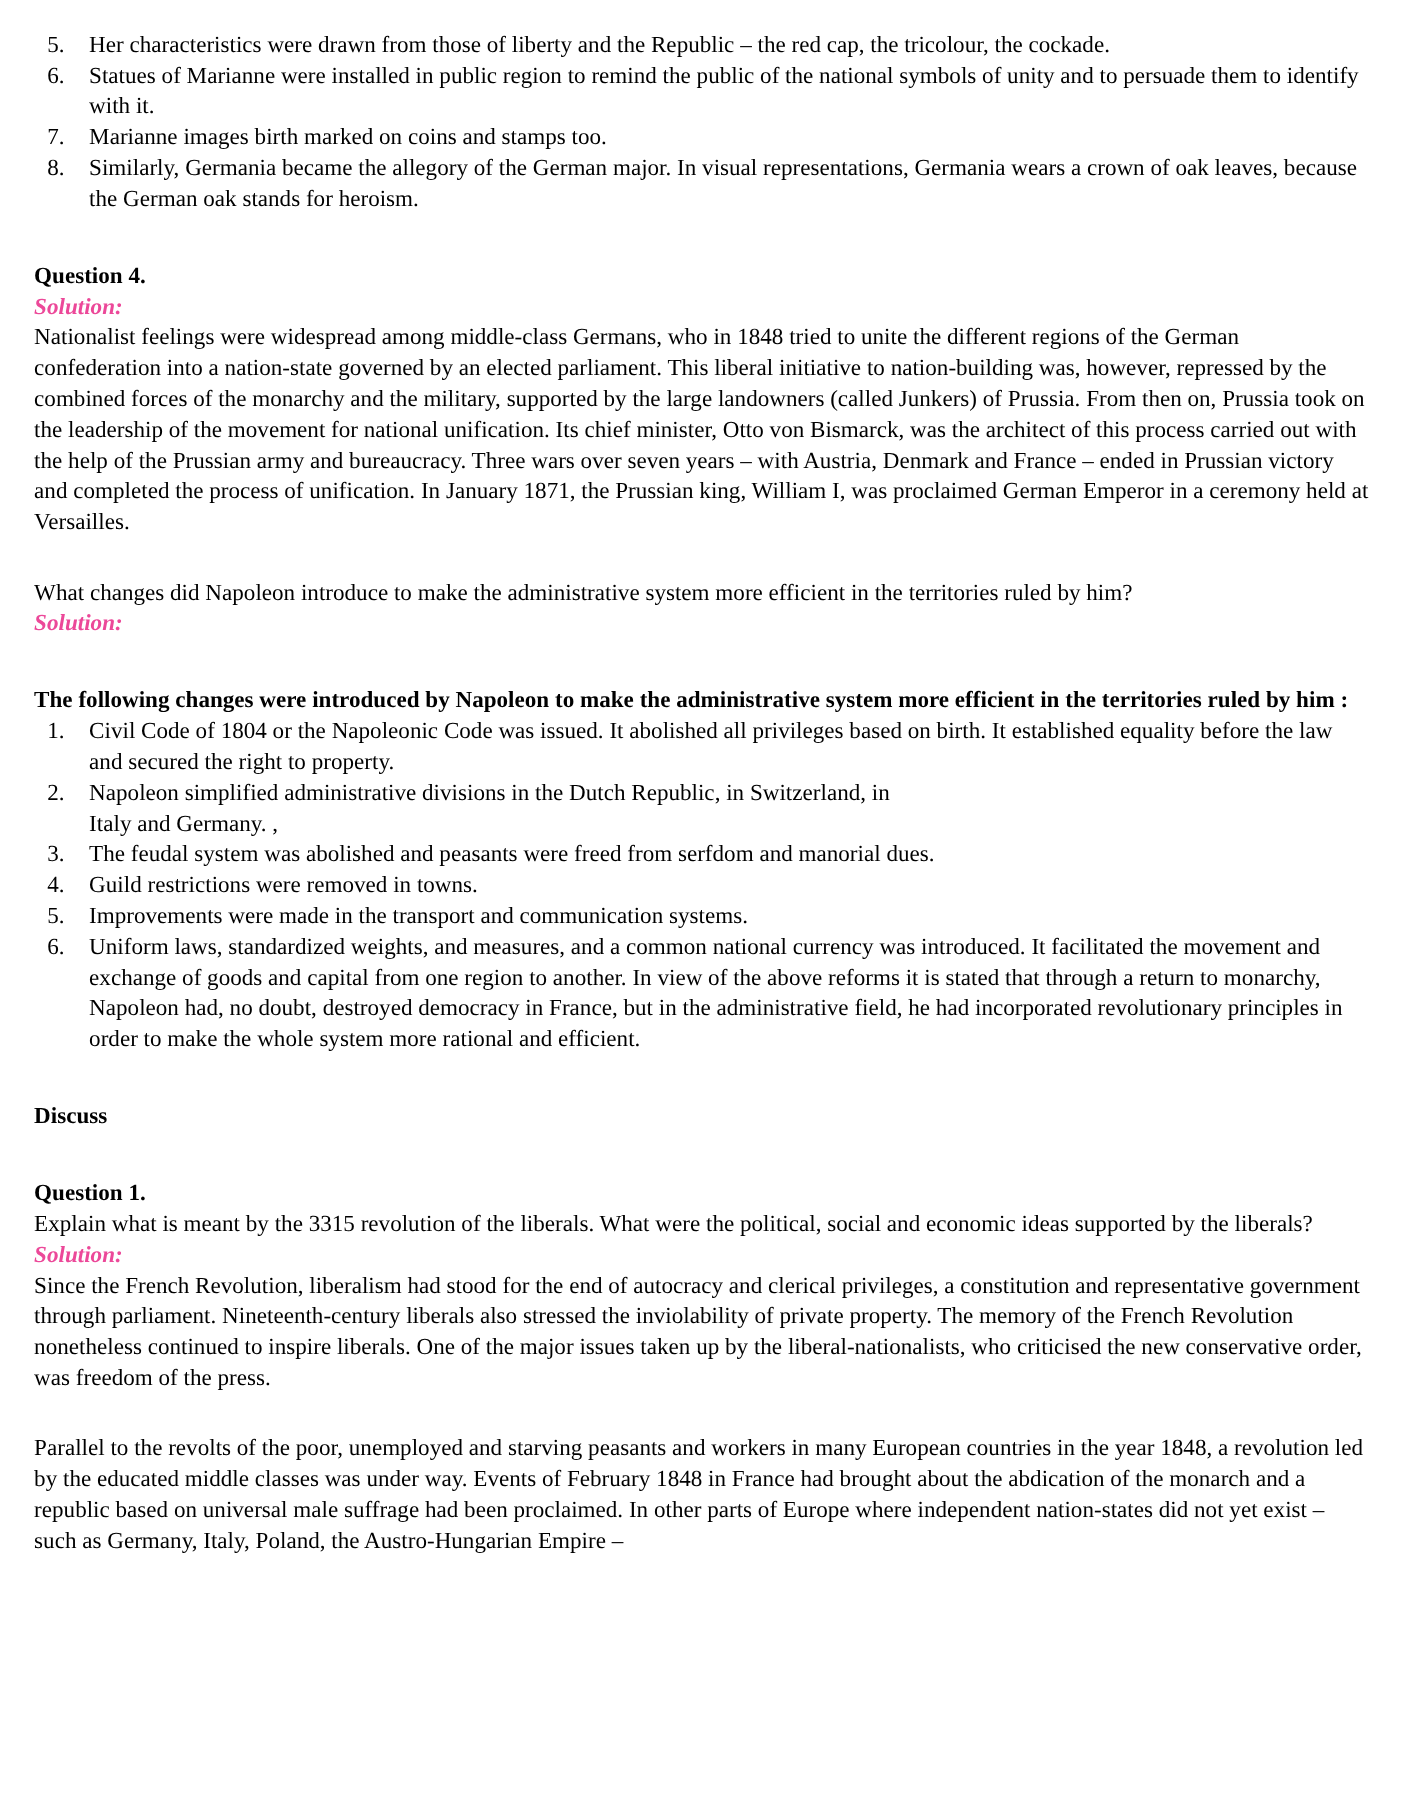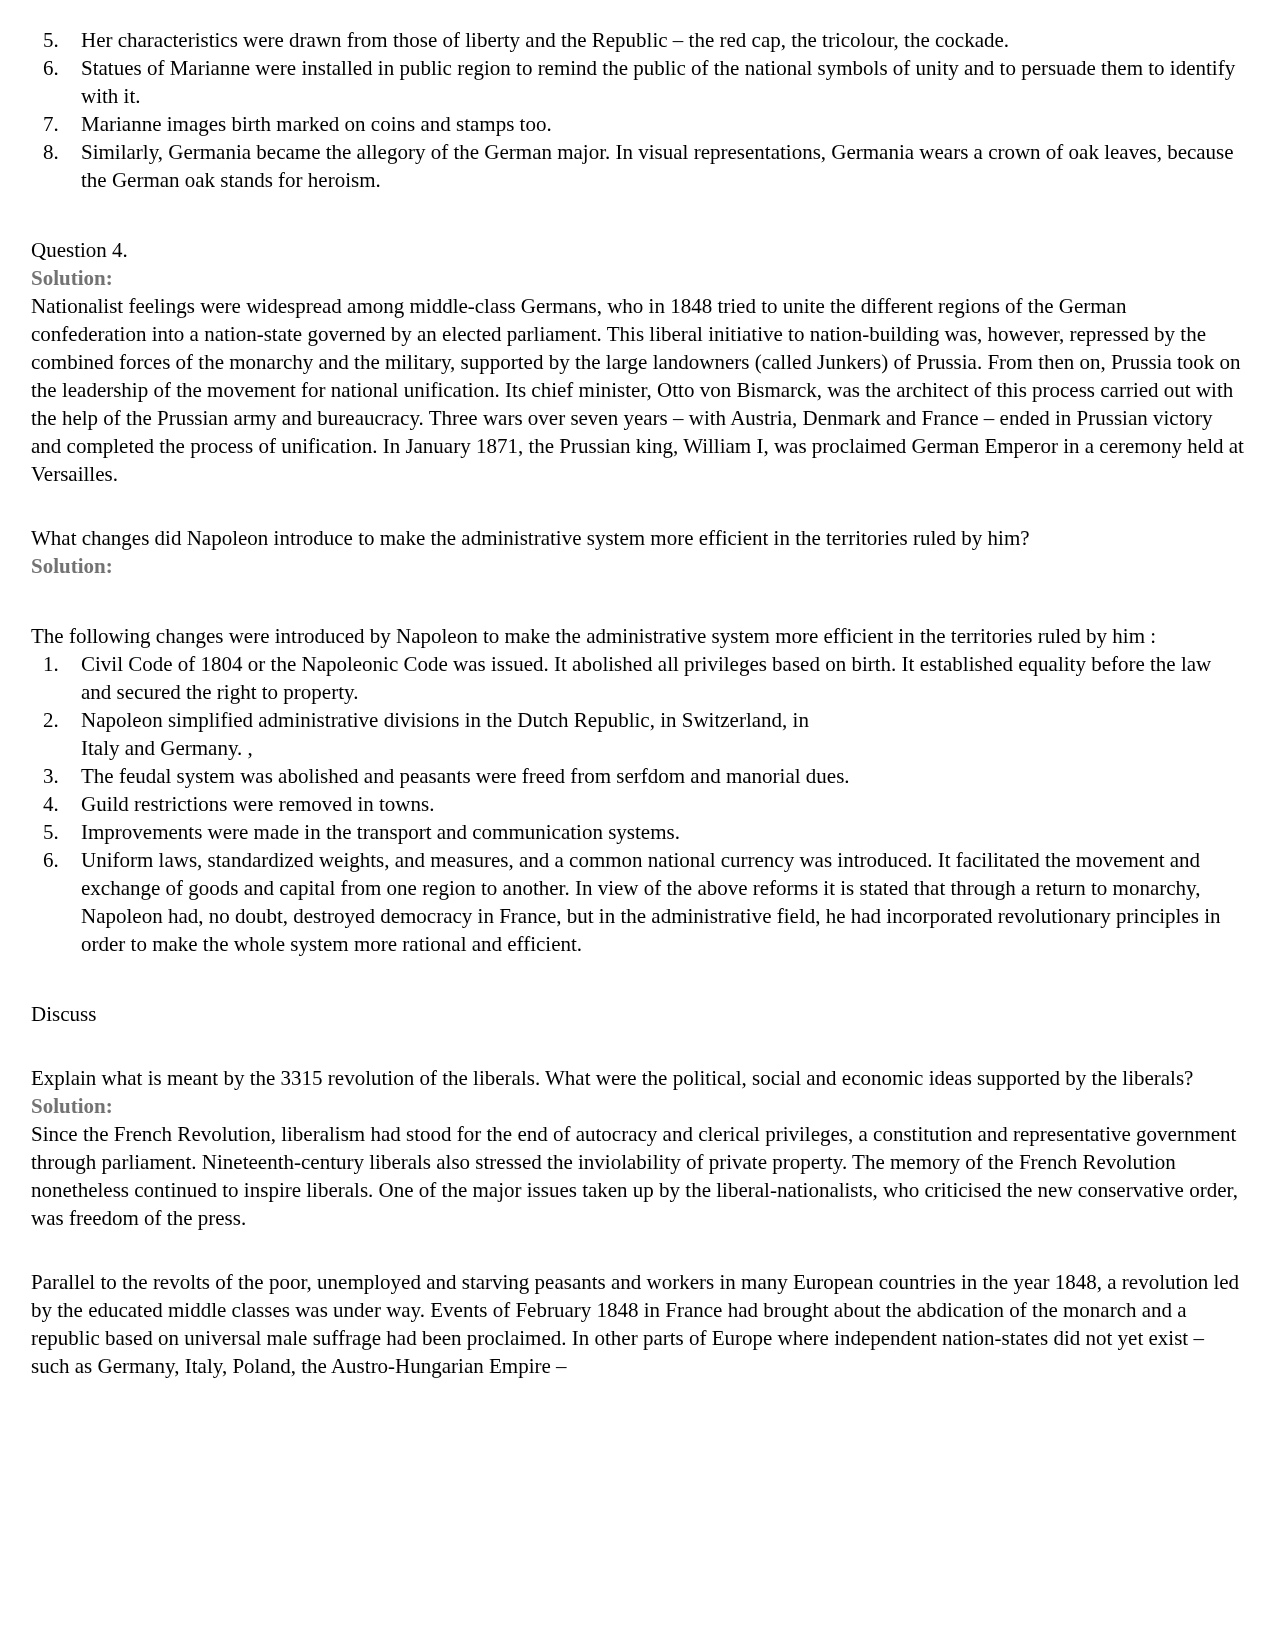--- a/index.html
+++ b/index.html
@@ -15,22 +15,22 @@
     padding: 26px 30px 0 31px;
     overflow: hidden;
     background: #ffffff;
     color: #000000;
     font-family: "Liberation Serif", "DejaVu Serif", serif;
     font-size: 21px;
     line-height: 28px;
   }
   p { margin: 0; }
   .gap { margin-top: 36px; }
-  .bold { font-weight: normal; margin-top: 42px; }
-  .solution { color: #737373; font-weight: bold; }
+  .bold { font-weight: bold; margin-top: 42px; }
+  .solution { color: #ec4899; font-weight: bold; font-style: italic; }
   .list { margin: 0; padding: 0; }
   .li { display: flex; }
   .li-num {
     flex: 0 0 38px;
     margin-left: 12px;
     text-align: left;
   }
   .li-text {
     flex: 1;
     white-space: pre-line;
@@ -97,20 +97,21 @@
     </div>
     <div class="li">
       <span class="li-num">6.</span>
       <span class="li-text">Uniform laws, standardized weights, and measures, and a common national currency was introduced. It facilitated the movement and exchange of goods and capital from one region to another. In view of the above reforms it is stated that through a return to monarchy, Napoleon had, no doubt, destroyed democracy in France, but in the administrative field, he had incorporated revolutionary principles in order to make the whole system more rational and efficient.</span>
     </div>
   </div>
 
   <p class="bold gap">Discuss</p>
 
   <div class="gap">
+    <p class="bold">Question 1.</p>
     <p>Explain what is meant by the 3315 revolution of the liberals. What were the political, social and economic ideas supported by the liberals?</p>
     <p class="solution">Solution:</p>
     <p>Since the French Revolution, liberalism had stood for the end of autocracy and clerical privileges, a constitution and representative government through parliament. Nineteenth-century liberals also stressed the inviolability of private property. The memory of the French Revolution nonetheless continued to inspire liberals. One of the major issues taken up by the liberal-nationalists, who criticised the new conservative order, was freedom of the press.</p>
   </div>
 
   <p class="gap">Parallel to the revolts of the poor, unemployed and starving peasants and workers in many European countries in the year 1848, a revolution led by the educated middle classes was under way. Events of February 1848 in France had brought about the abdication of the monarch and a republic based on universal male suffrage had been proclaimed. In other parts of Europe where independent nation-states did not yet exist – such as Germany, Italy, Poland, the Austro-Hungarian Empire –</p>
 
 </div>
 
 </body></html>

